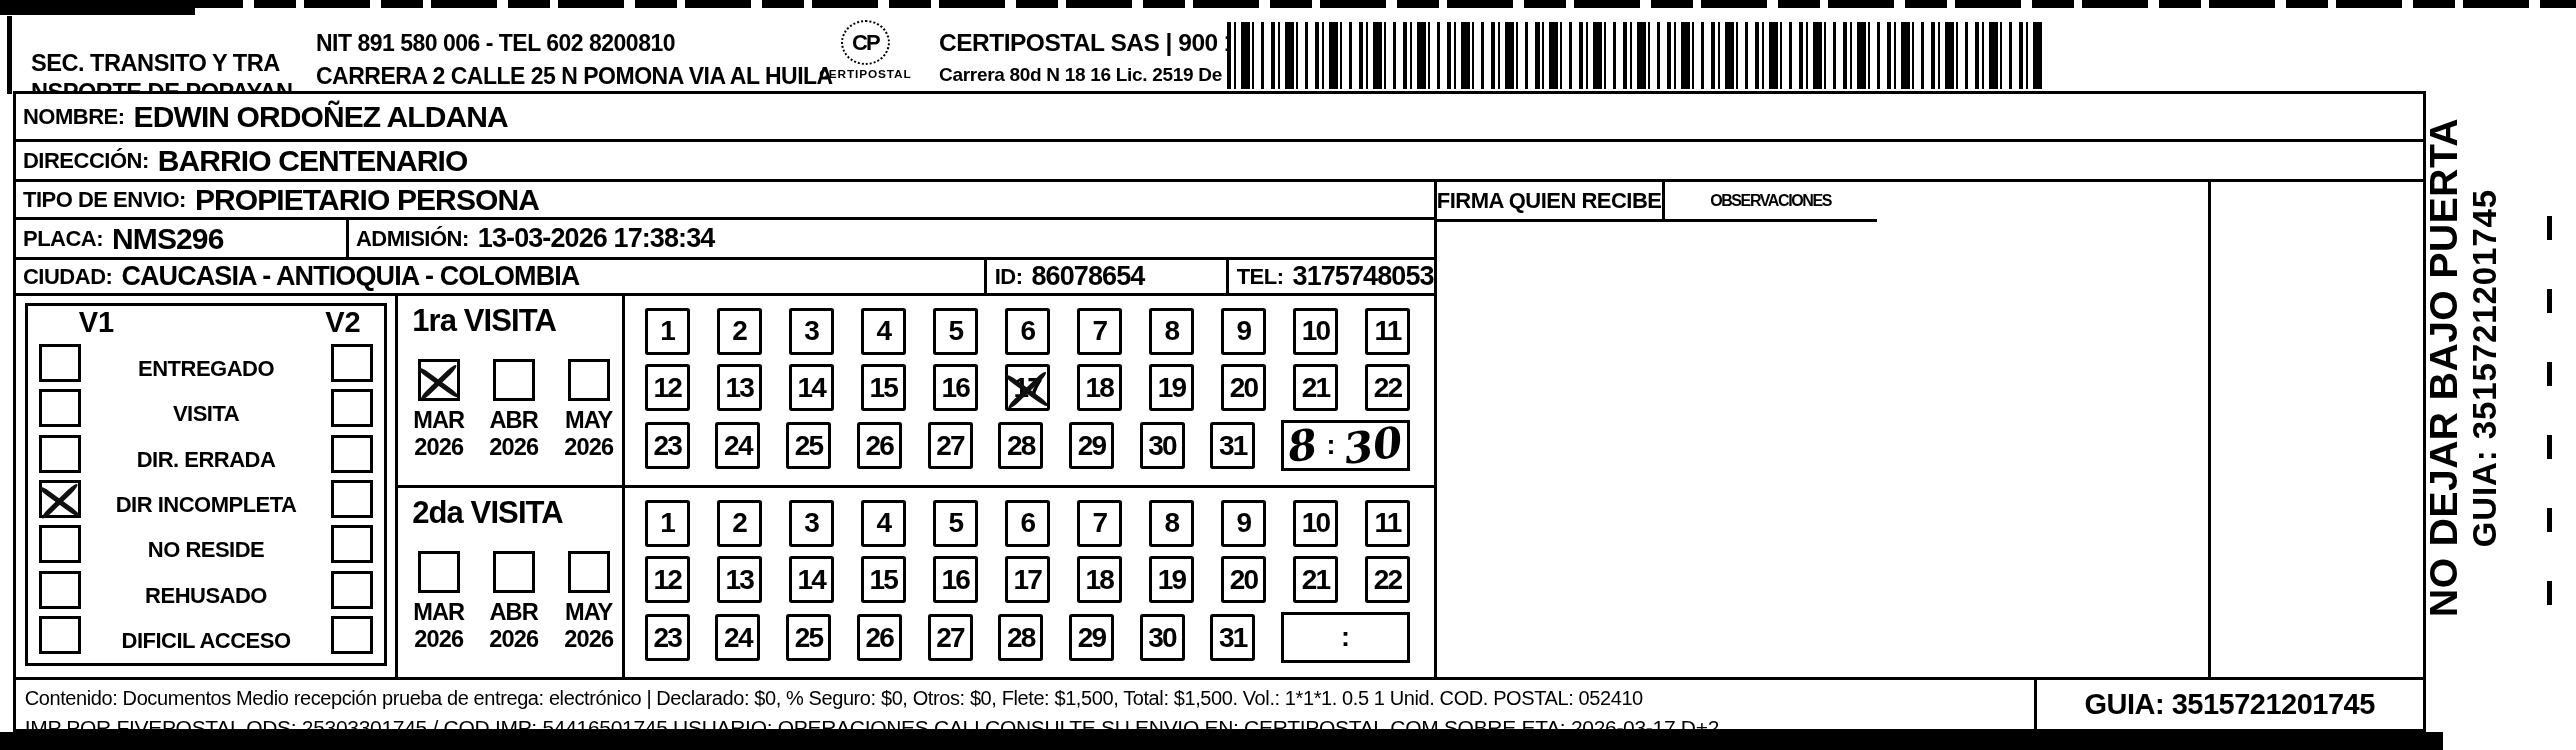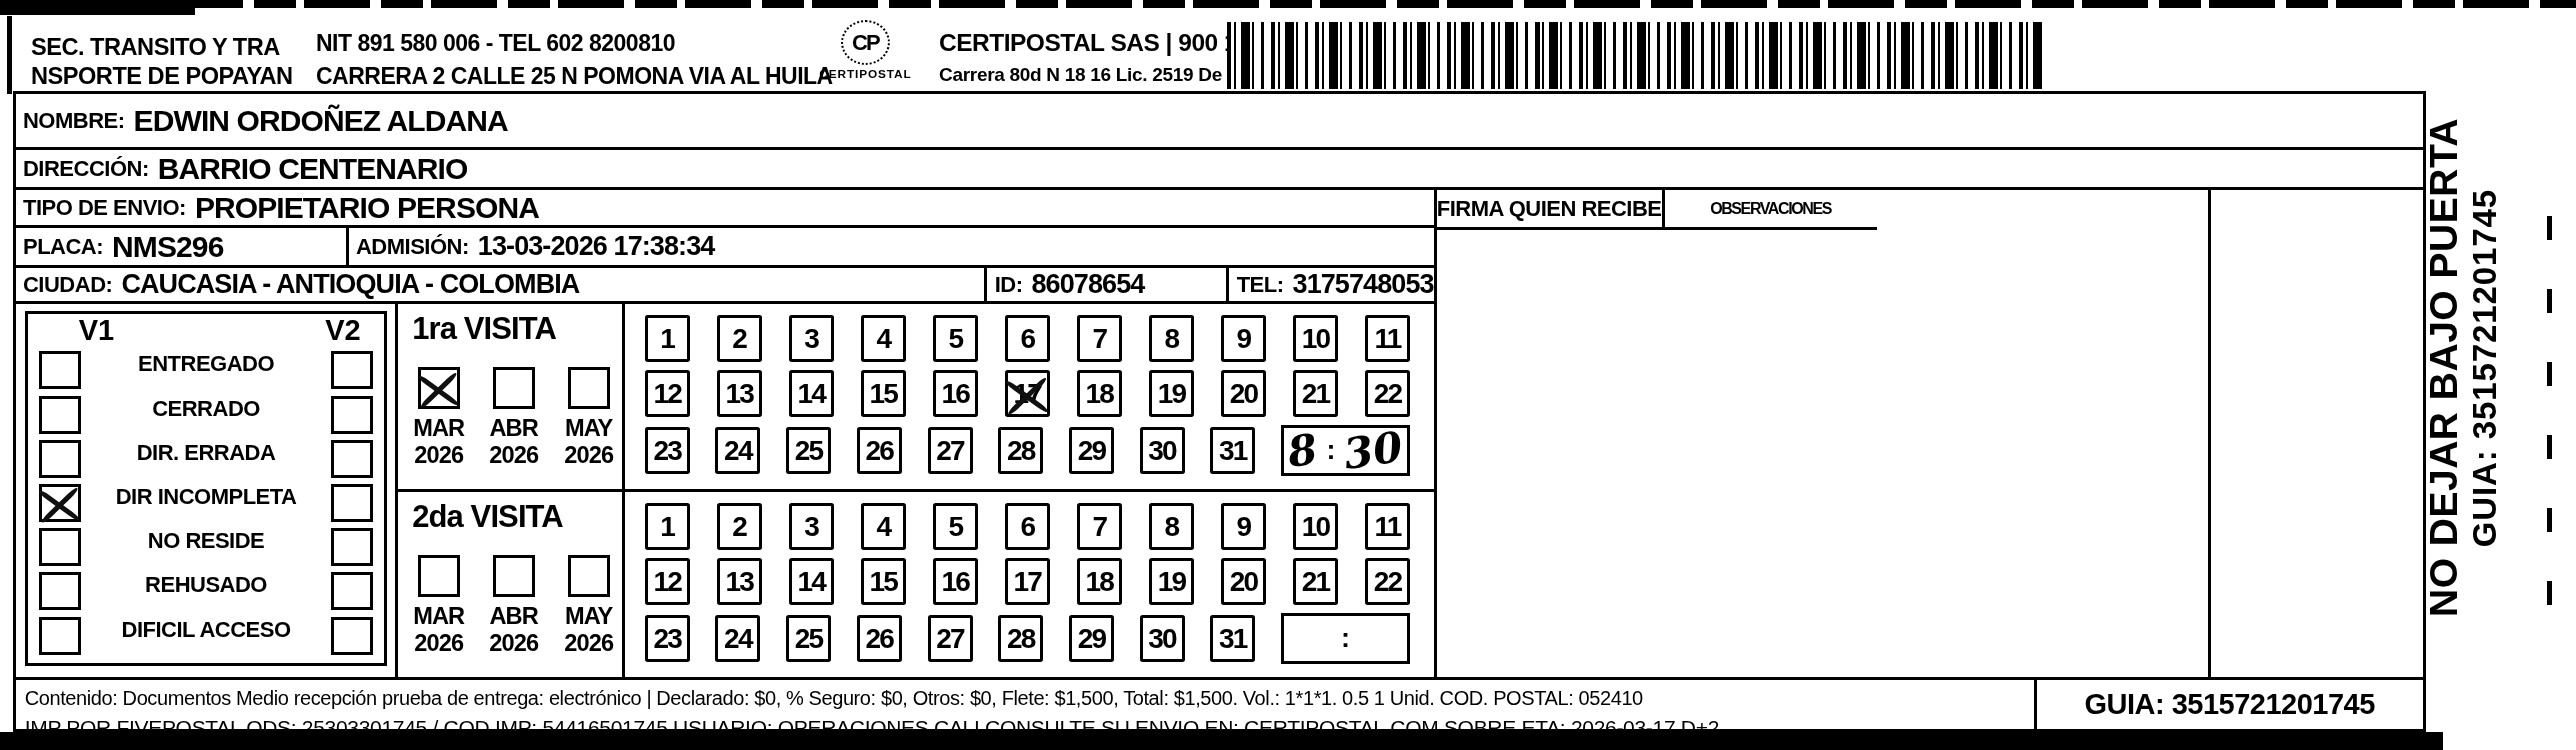--- a/index.html
+++ b/index.html
@@ -10,40 +10,40 @@
   
   .scan-edge { position:absolute; left:0; top:0; width:2576px; height:8.2px;
     background:repeating-linear-gradient(90deg,#000 0 42px,#fff 42px 50px,#000 50px 116px,#fff 116px 127px); }
   .scan-blob { position:absolute; left:0; top:0; width:195px; height:14.5px; background:#000; }
   .left-edge-mark { position:absolute; left:7.3px; top:16.3px; width:4.5px; height:78px; background:#000; }
   .right-dashes { position:absolute; left:2547px; top:216px; width:4.5px; height:416px;
     background:repeating-linear-gradient(180deg,#000 0 23.6px,transparent 23.6px 73px); }
   .bottom-bar { position:absolute; left:0; top:732px; width:2443px; height:19px; background:#000; }
 
   
-  .h-sender { position:absolute; left:31px; top:33px; font-size:23.6px; font-weight:bold; line-height:29px; letter-spacing:-0.5px; }
+  .h-sender { position:absolute; left:31px; top:49px; font-size:23.6px; font-weight:bold; line-height:29px; letter-spacing:-0.5px; }
   .h-nit    { position:absolute; left:316px; top:27px; font-size:23px; font-weight:bold; line-height:33px; letter-spacing:-0.5px; }
   .h-logo   { position:absolute; left:811px; top:20px; width:109px; text-align:center; }
   .logo-circle { width:49px; height:45px; border:2.7px dotted #000; border-radius:50%; margin:0 auto;
     display:flex; align-items:center; justify-content:center; }
   .logo-mono { font-weight:bold; font-size:22px; letter-spacing:-1.8px; }
   .logo-name { font-size:11.8px; font-weight:bold; letter-spacing:0.9px; margin-top:1.8px; filter:blur(0.5px); }
   .h-carrier { position:absolute; left:939px; top:29px; }
   .carrier-1 { font-size:24.5px; font-weight:bold; letter-spacing:-0.5px; }
   .carrier-2 { font-size:19px; font-weight:bold; margin-top:7.3px; letter-spacing:-0.3px; }
   .barcode { position:absolute; left:1227px; top:22px; width:815px; height:67px;
     background:repeating-linear-gradient(90deg,#000 0 4.5px,#fff 4.5px 7.3px,#000 7.3px 9px,#fff 9px 14.5px,#000 14.5px 23px,#fff 23px 25.4px,#000 25.4px 27px,#fff 27px 34px,#000 34px 37px,#fff 37px 44px); }
 
   
   .form { position:absolute; left:12.7px; top:91px; width:2413px; height:641px; border:3.6px solid #000;
     display:flex; flex-direction:column; background:#fff; }
   .frow { display:flex; align-items:center; border-bottom:3.6px solid #000; padding-left:7.3px; gap:9px; flex:0 0 auto; }
   .lab { font-weight:bold; font-size:22px; letter-spacing:-0.5px; white-space:nowrap; }
   .val { font-weight:bold; font-size:30px; letter-spacing:-0.9px; white-space:nowrap; }
-  .row-nombre { height:56px; }
+  .row-nombre { height:48px; }
   .row-direccion { height:40px; }
 
   .mid { flex:1 1 auto; display:flex; min-height:0; }
   .left-col { width:1421px; border-right:3.6px solid #000; display:flex; flex-direction:column; }
   .right-col { flex:1; display:flex; flex-direction:row; }
 
   .row-tipo { height:38px; }
   .row-placa { height:40px; display:flex; border-bottom:3.6px solid #000; }
   .row-ciudad { height:36px; display:flex; border-bottom:3.6px solid #000; }
   .cell { display:flex; align-items:center; gap:9px; padding-left:7.3px; }
@@ -66,21 +66,21 @@
   .obs-space { width:212px; }
 
   
   .visits { flex:1; display:flex; min-height:0; }
   .v1v2-wrap { width:379px; position:relative; }
   .v1v2 { position:absolute; left:9px; top:7.3px; right:7.3px; bottom:11px; border:3.6px solid #000;
     padding:0 11px; display:flex; flex-direction:column; }
   .vheader { display:flex; justify-content:space-between; font-size:29px; font-weight:bold; height:34px;
     padding:0 12.7px 0 40px; }
   .vrows { flex:1; display:flex; flex-direction:column; justify-content:space-around; padding-bottom:5.4px; }
-  .vrow { display:flex; align-items:flex-start; }
+  .vrow { display:flex; align-items:flex-end; }
   .vcheck { width:42px; height:38px; border:3.6px solid #000; position:relative; flex:0 0 auto; }
   .vlabel { flex:1; text-align:center; font-weight:bold; font-size:22px; letter-spacing:-0.5px; }
 
   .visit-panel { flex:1; border-left:3.6px solid #000; display:flex; flex-direction:column; }
   .visit-half { flex:1; display:flex; min-height:0; }
   .visit-half.first { border-bottom:3.6px solid #000; }
   .month-col { width:227px; border-right:3.6px solid #000; padding:7.3px 0 0 14.5px; }
   .visit-title { font-size:31px; font-weight:bold; letter-spacing:-0.9px; white-space:nowrap; }
   .months { display:flex; gap:22px; margin-top:20px; }
   .month { display:flex; flex-direction:column; align-items:center; width:53px; }
@@ -202,21 +202,21 @@
               <span>V2</span>
             </div>
             <div class="vrows">
               <div class="vrow">
                 <span class="vcheck"></span>
                 <span class="vlabel">ENTREGADO</span>
                 <span class="vcheck"></span>
               </div>
               <div class="vrow">
                 <span class="vcheck"></span>
-                <span class="vlabel">CERRADO</span>
+                <span class="vlabel">VISITA</span>
                 <span class="vcheck"></span>
               </div>
               <div class="vrow">
                 <span class="vcheck"></span>
                 <span class="vlabel">DIR. ERRADA</span>
                 <span class="vcheck"></span>
               </div>
               <div class="vrow">
                 <span class="vcheck crossed"></span>
                 <span class="vlabel">DIR INCOMPLETA</span>

